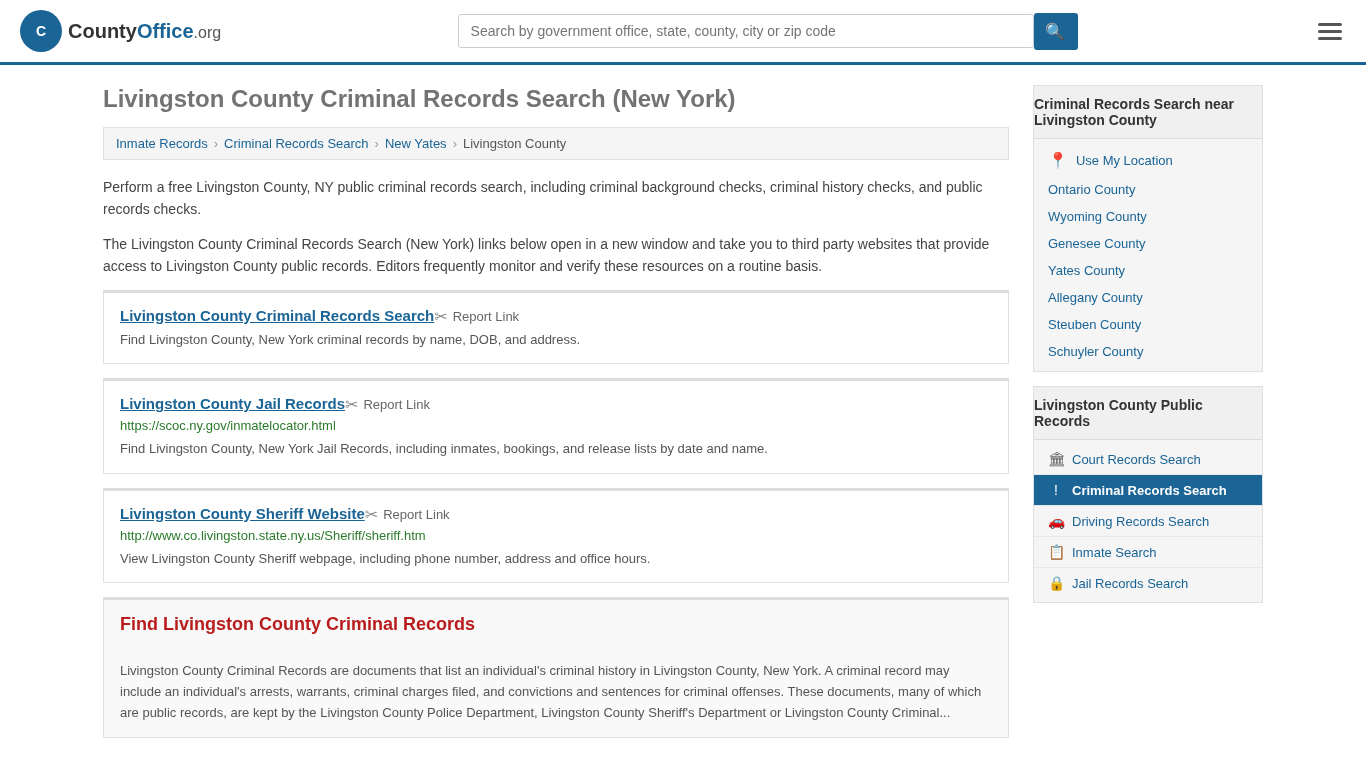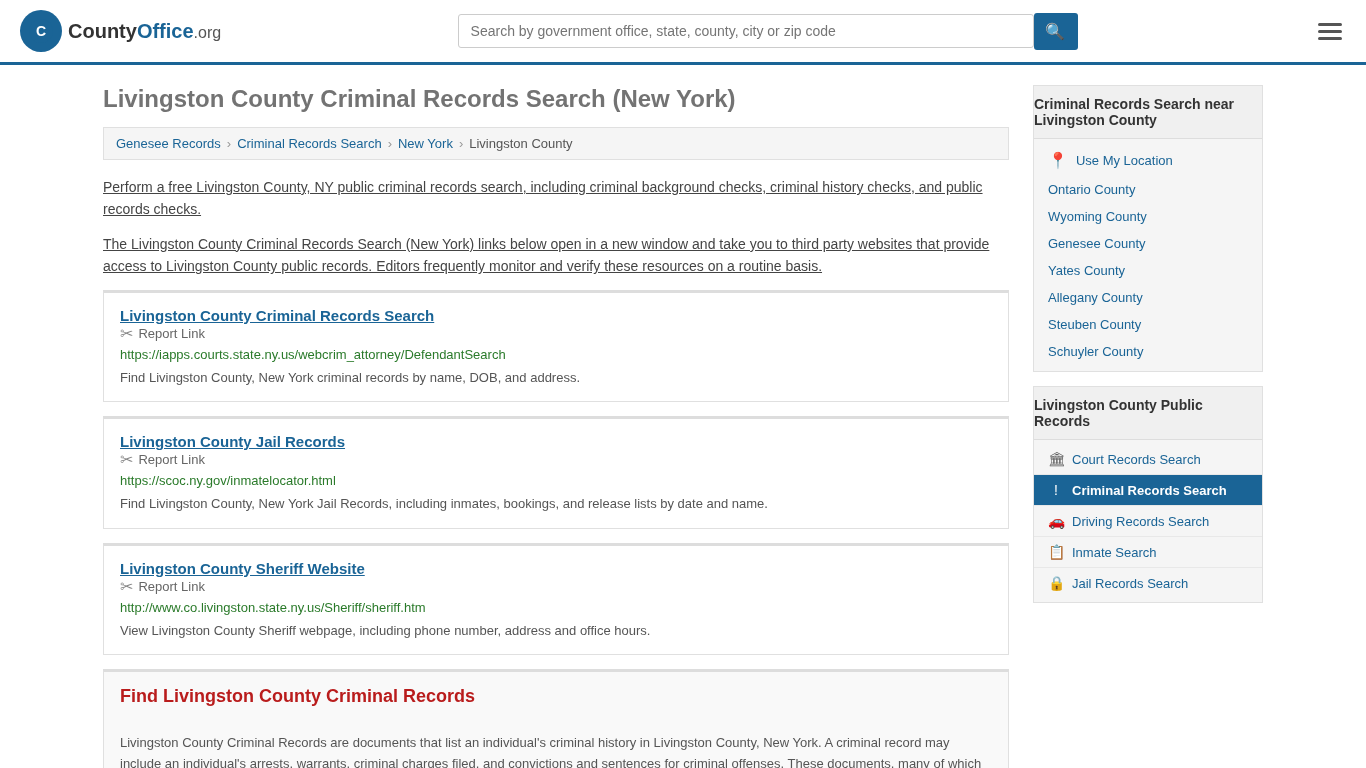--- a/index.html
+++ b/index.html
@@ -122,41 +122,39 @@
     }
     .breadcrumb .sep { color: #999; margin: 0 2px; }
     .breadcrumb .current { color: #555; }
 
     
     .description {
       font-size: 14px;
       line-height: 1.6;
       margin-bottom: 12px;
       color: #444;
-      text-decoration: underline;
     }
     .description a {
       color: #1a6496;
       text-decoration: underline;
     }
 
     
     .record-entry {
       border: 1px solid #e0e0e0;
       border-top: 3px solid #ddd;
       padding: 14px 16px;
       margin-bottom: 14px;
       background: #fff;
     }
     .record-entry-header {
       display: flex;
       justify-content: flex-start;
       align-items: flex-start;
       margin-bottom: 4px;
-      flex-direction: column;
     }
     .record-title {
       font-size: 15px;
       font-weight: bold;
       color: #1a6496;
       text-decoration: underline;
       cursor: pointer;
     }
     .report-link {
       display: flex;
@@ -301,42 +299,41 @@
   </button>
 </header>
 
 <div class="main-container">
 
   <div class="content-area">
 
     <h1 class="page-title">Livingston County Criminal Records Search (New York)</h1>
 
     <nav class="breadcrumb">
-      <a href="#">Genesee Records</a>
+      <a href="#">Inmate Records</a>
       <span class="sep">›</span>
       <a href="#">Criminal Records Search</a>
       <span class="sep">›</span>
-      <a href="#">New York</a>
+      <a href="#">New Yates</a>
       <span class="sep">›</span>
       <span class="current">Livingston County</span>
     </nav>
 
     <p class="description">Perform a free Livingston County, NY public criminal records search, including criminal background checks, criminal history checks, and public records checks.</p>
     <p class="description">The Livingston County Criminal Records Search (New York) links below open in a new window and take you to third party websites that provide access to Livingston County public records. Editors frequently monitor and verify these resources on a routine basis.</p>
 
     <div id="records-container">
         <div class="record-entry">
     <div class="record-entry-header">
       <a href="#" class="record-title">Livingston County Criminal Records Search</a>
       <span class="report-link">
         <span class="report-icon">✂</span>
         <span>Report Link</span>
       </span>
     </div>
-    <div class="record-url">https://iapps.courts.state.ny.us/webcrim_attorney/DefendantSearch</div>
     <div class="record-desc">Find Livingston County, New York criminal records by name, DOB, and address.</div>
   </div>
         <div class="record-entry">
     <div class="record-entry-header">
       <a href="#" class="record-title">Livingston County Jail Records</a>
       <span class="report-link">
         <span class="report-icon">✂</span>
         <span>Report Link</span>
       </span>
     </div>

